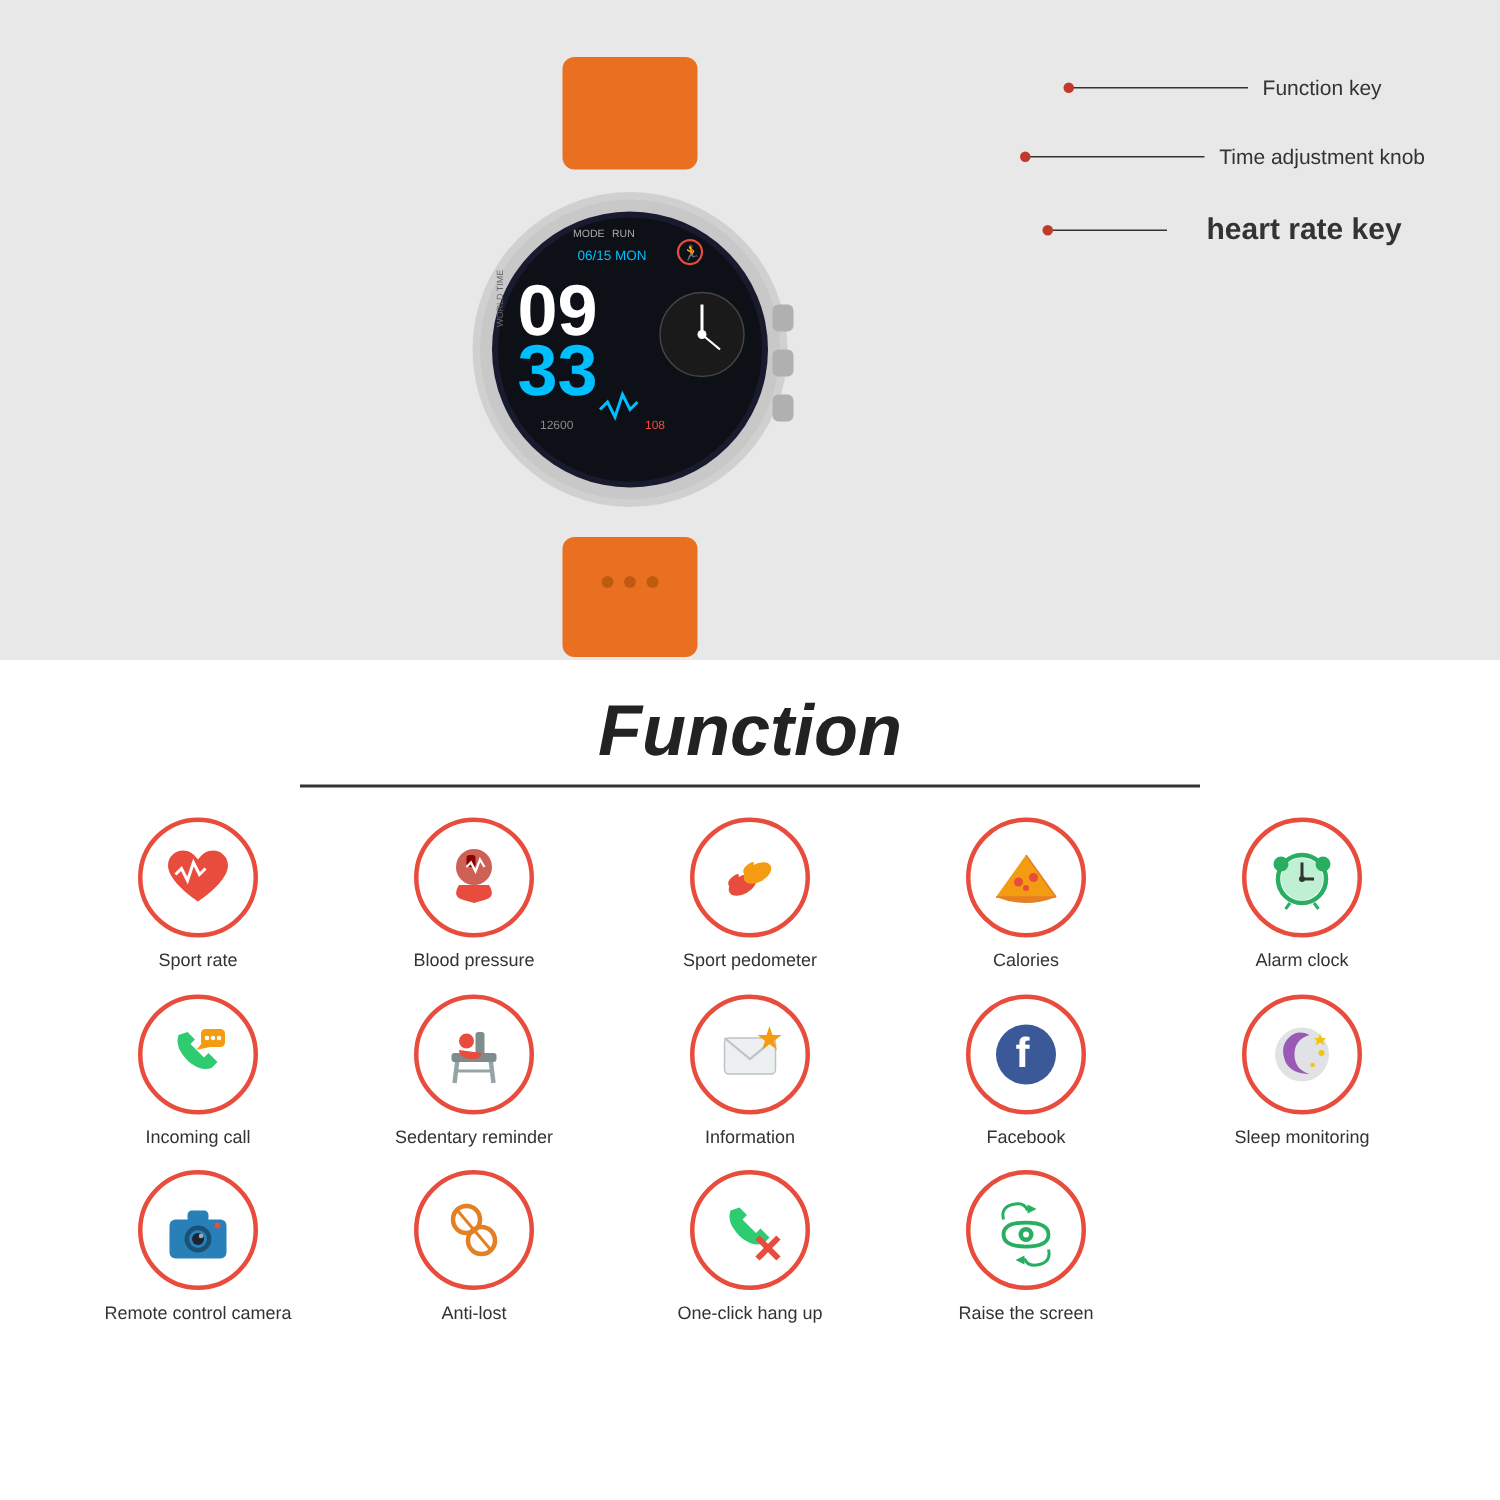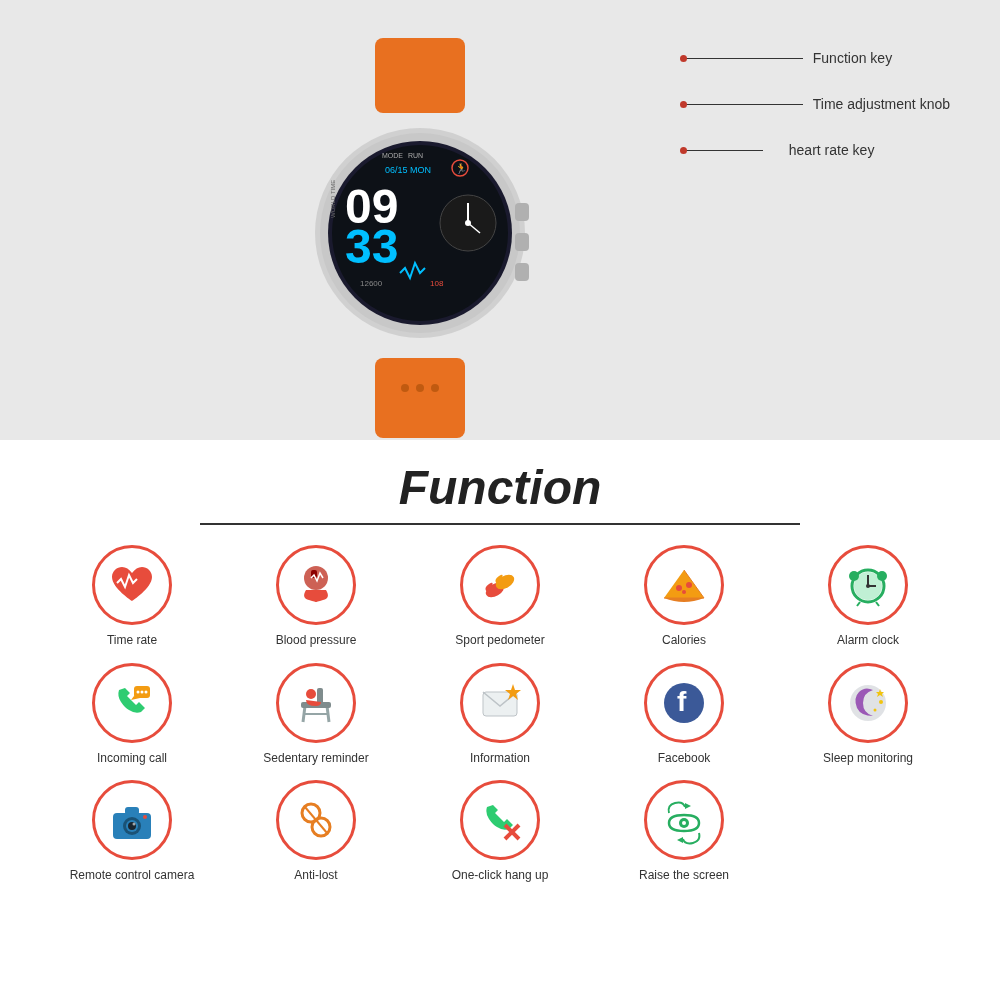--- a/index.html
+++ b/index.html
@@ -144,62 +144,62 @@
       <text x="82" y="120" fill="#aaa" font-size="7">MODE</text>
       <text x="108" y="120" fill="#aaa" font-size="7">RUN</text>
 
       <text x="35" y="180" fill="#666" font-size="6" transform="rotate(-90,35,180)">WORLD TIME</text>
 
       <circle cx="160" cy="130" r="8" fill="none" stroke="#e74c3c" stroke-width="1.5"></circle>
       <text x="155" y="134" fill="#e74c3c" font-size="10">🏃</text>
     </svg>
   </div>
 
-  <div style="position:absolute; right:50px; top:50px; display:flex; flex-direction:column; gap:30px;">
+  <div style="position:absolute; right:50px; top:50px; display:flex; flex-direction:column; gap:30px;align-items:center;">
 
     <div class="label-item">
       <div style="width:120px; height:1px; background:#333; position:relative;">
         <div style="width:7px;height:7px;background:#c0392b;border-radius:50%;position:absolute;left:-3px;top:-3px;"></div>
       </div>
       <span class="label-text">Function key</span>
     </div>
 
     <div class="label-item">
       <div style="width:120px; height:1px; background:#333; position:relative;">
         <div style="width:7px;height:7px;background:#c0392b;border-radius:50%;position:absolute;left:-3px;top:-3px;"></div>
       </div>
       <span class="label-text">Time adjustment knob</span>
     </div>
 
     <div class="label-item">
       <div style="width:80px; height:1px; background:#333; position:relative;">
         <div style="width:7px;height:7px;background:#c0392b;border-radius:50%;position:absolute;left:-3px;top:-3px;"></div>
       </div>
-      <span style="font-size:14px; font-weight:normal; color:#333;padding-left:16px;">heart rate key</span>
+      <span style="font-size:20px; font-weight:bold; color:#333;padding-left:16px;">heart rate key</span>
     </div>
   </div>
 
 
 </div>
 
 <div class="bottom-section">
 
   <h2 class="function-title">Function</h2>
   <div class="function-divider"></div>
 
   <div class="function-grid">
 
     <div class="function-item">
       <div class="function-icon-circle">
         <svg width="50" height="45" viewBox="0 0 50 45">
           <path d="M25,38 C25,38 5,25 5,14 C5,8 10,4 15,4 C19,4 22,6 25,10 C28,6 31,4 35,4 C40,4 45,8 45,14 C45,25 25,38 25,38Z" fill="#e74c3c"></path>
           <path d="M10,20 l4,-4 4,8 4,-12 4,8 4,-4" fill="none" stroke="white" stroke-width="2"></path>
         </svg>
       </div>
-      <span class="function-label">Time rate</span>
+      <span class="function-label">Sport rate</span>
     </div>
 
     <div class="function-item">
       <div class="function-icon-circle">
         <svg width="50" height="50" viewBox="0 0 50 50">
           <circle cx="25" cy="18" r="12" fill="#c0392b" opacity="0.8"></circle>
           <rect x="20" y="10" width="6" height="8" fill="#8B0000" rx="2"></rect>
           <path d="M15,30 Q10,38 18,40 Q25,42 25,42 Q25,42 32,40 Q40,38 35,30 Z" fill="#e74c3c"></path>
           <path d="M20,18 l3,-3 3,6 3,-8 3,5" fill="none" stroke="white" stroke-width="1.5"></path>
         </svg>

